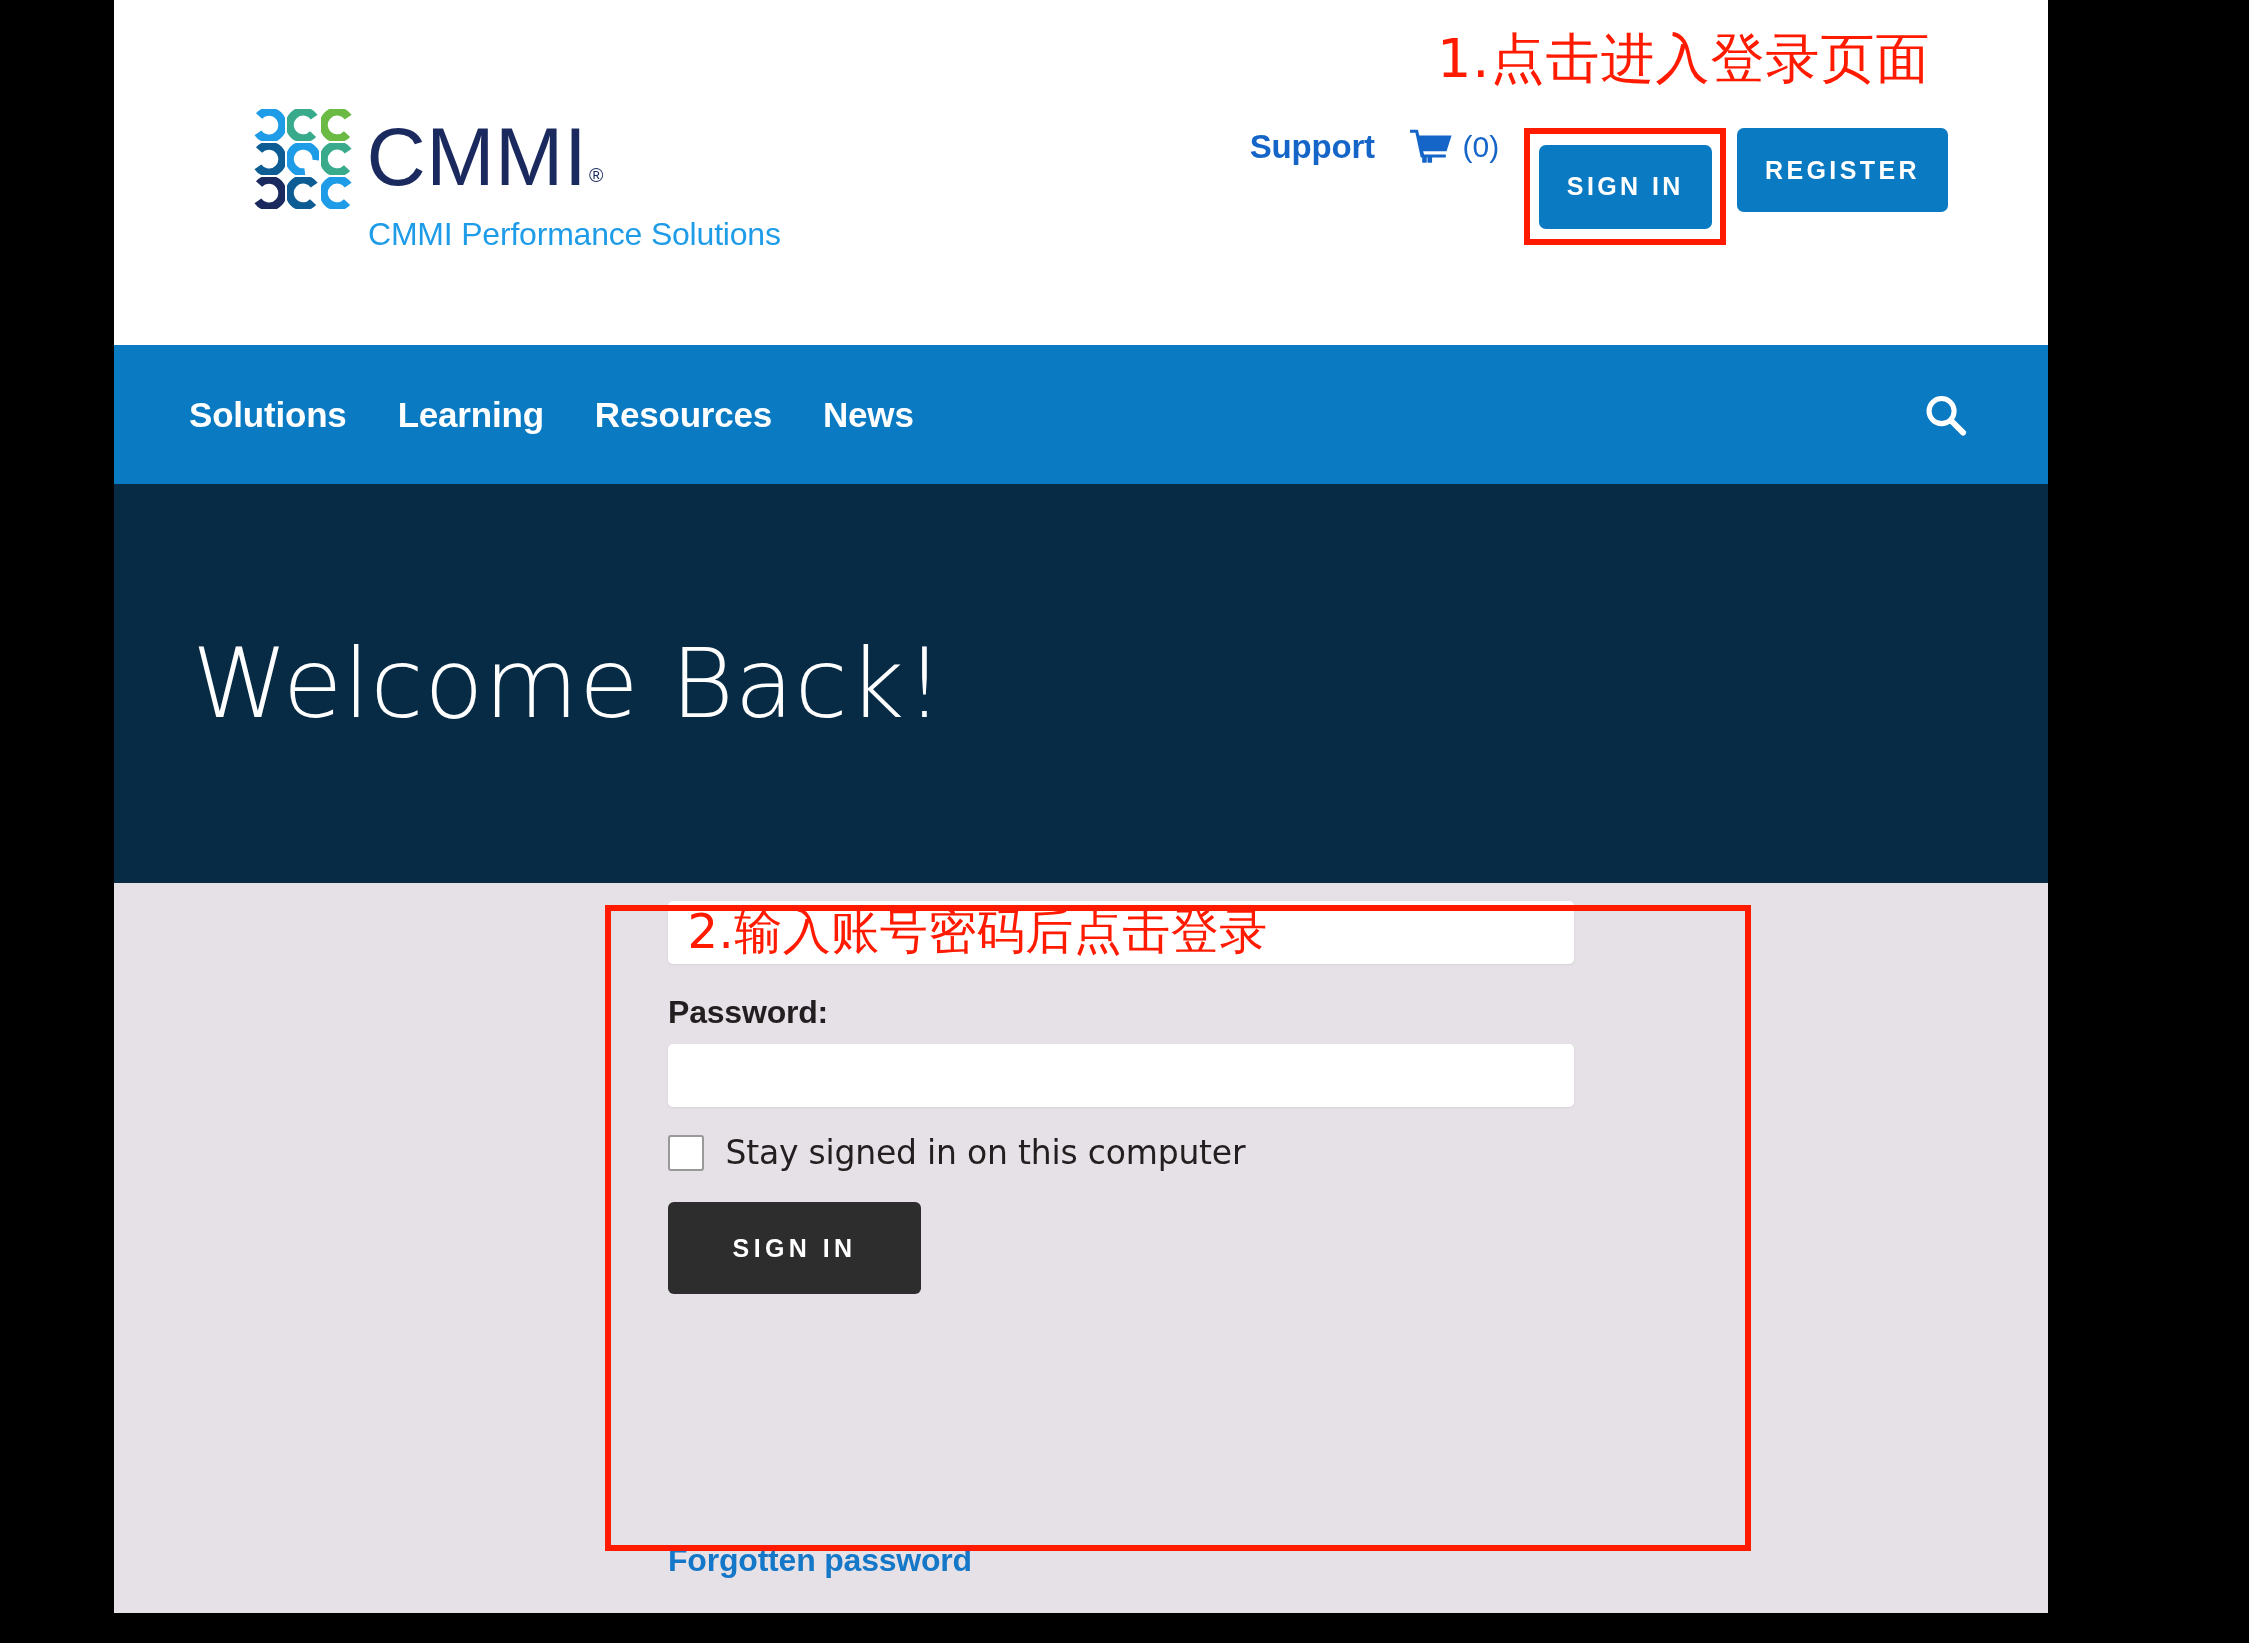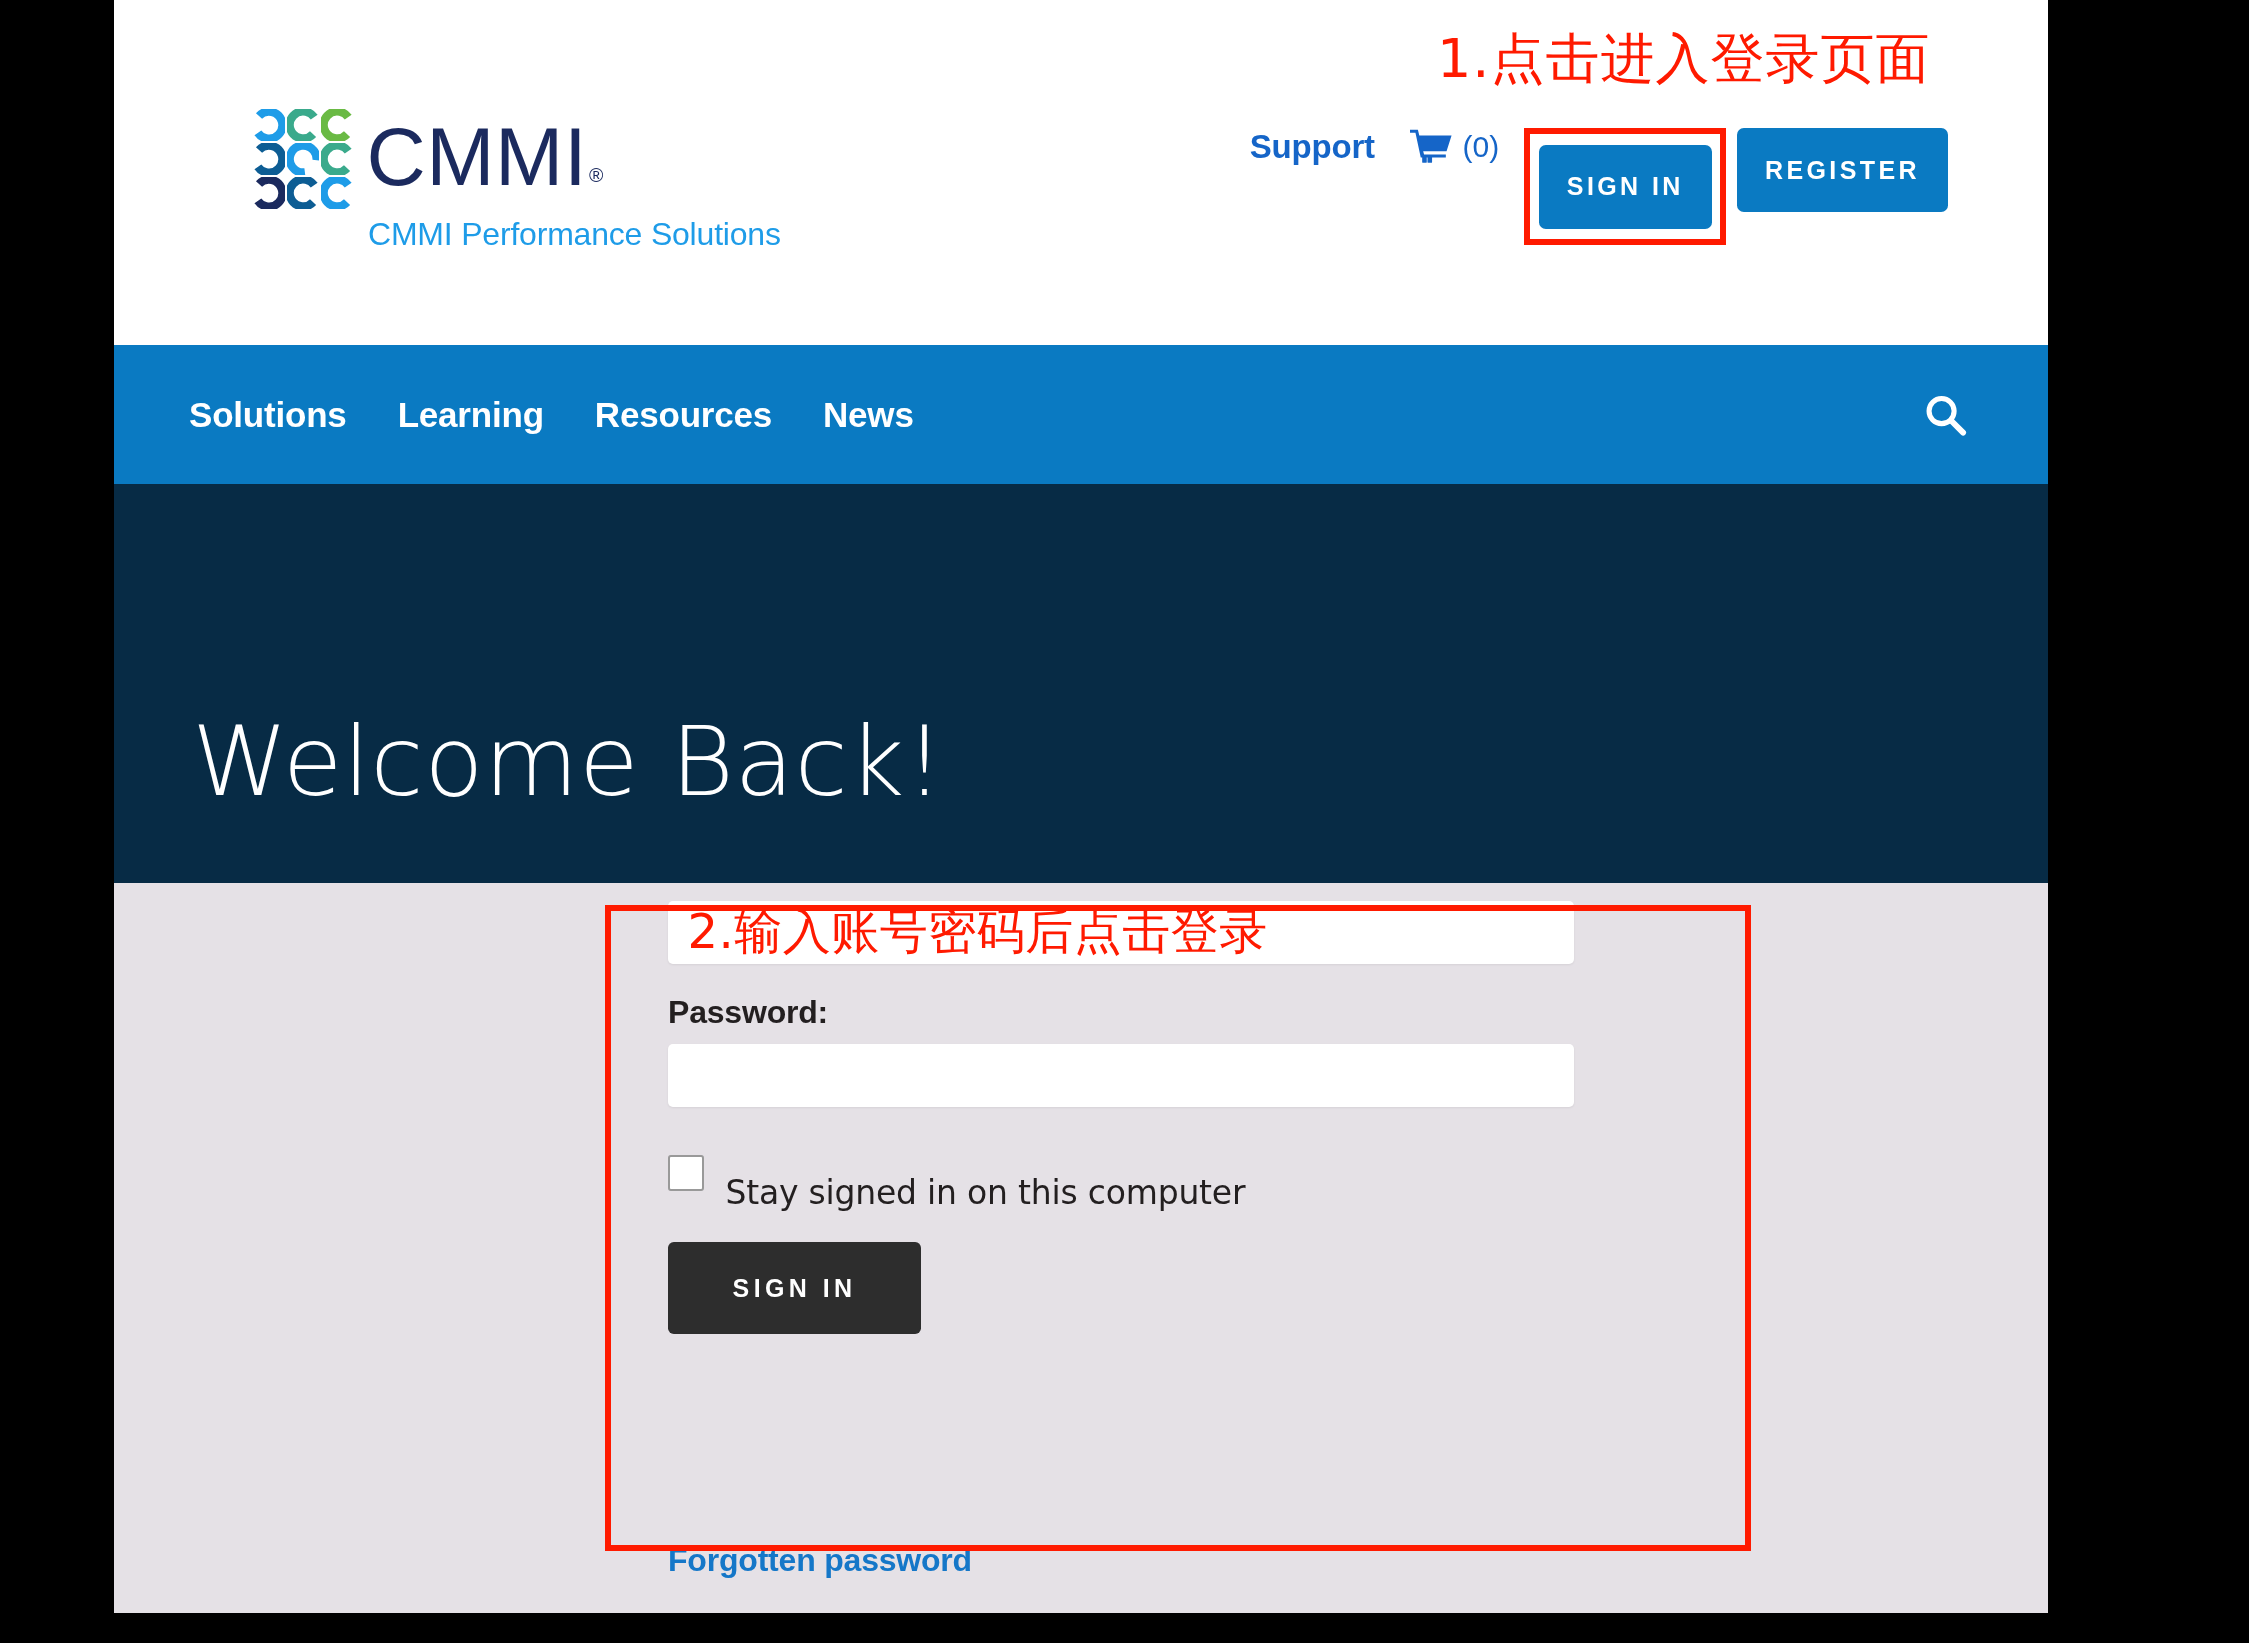--- a/index.html
+++ b/index.html
@@ -194,21 +194,21 @@
     align-items: center;
     justify-content: center;
   }
   #nav-search-btn svg { display:block; }
 
   
   #hero {
     height: 399px;
     background: #072b45;
     display: flex;
-    align-items: flex-end;
+    align-items: center;
   }
   #hero-title {
     margin-left: 78px;
     color: #ffffff;
     font-size: 97px;
     font-weight: 300;
     letter-spacing: 0.5px;
     font-family: "DejaVu Sans", sans-serif;
   }
 
@@ -281,21 +281,20 @@
     box-sizing: border-box;
     flex: none;
   }
   #stay-label {
     margin-left: 21.4px;
     font-size: 33px;
     color: #231f20;
     white-space: nowrap;
     letter-spacing: -0.2px;
     font-family: "DejaVu Sans", sans-serif;
-    margin-top: 40px;
   }
 
   #signin-submit {
     margin-top: 30px;
     width: 253px;
     height: 92px;
     background: #2d2d2d;
     color: #ffffff;
     border: none;
     border-radius: 5.8px;

